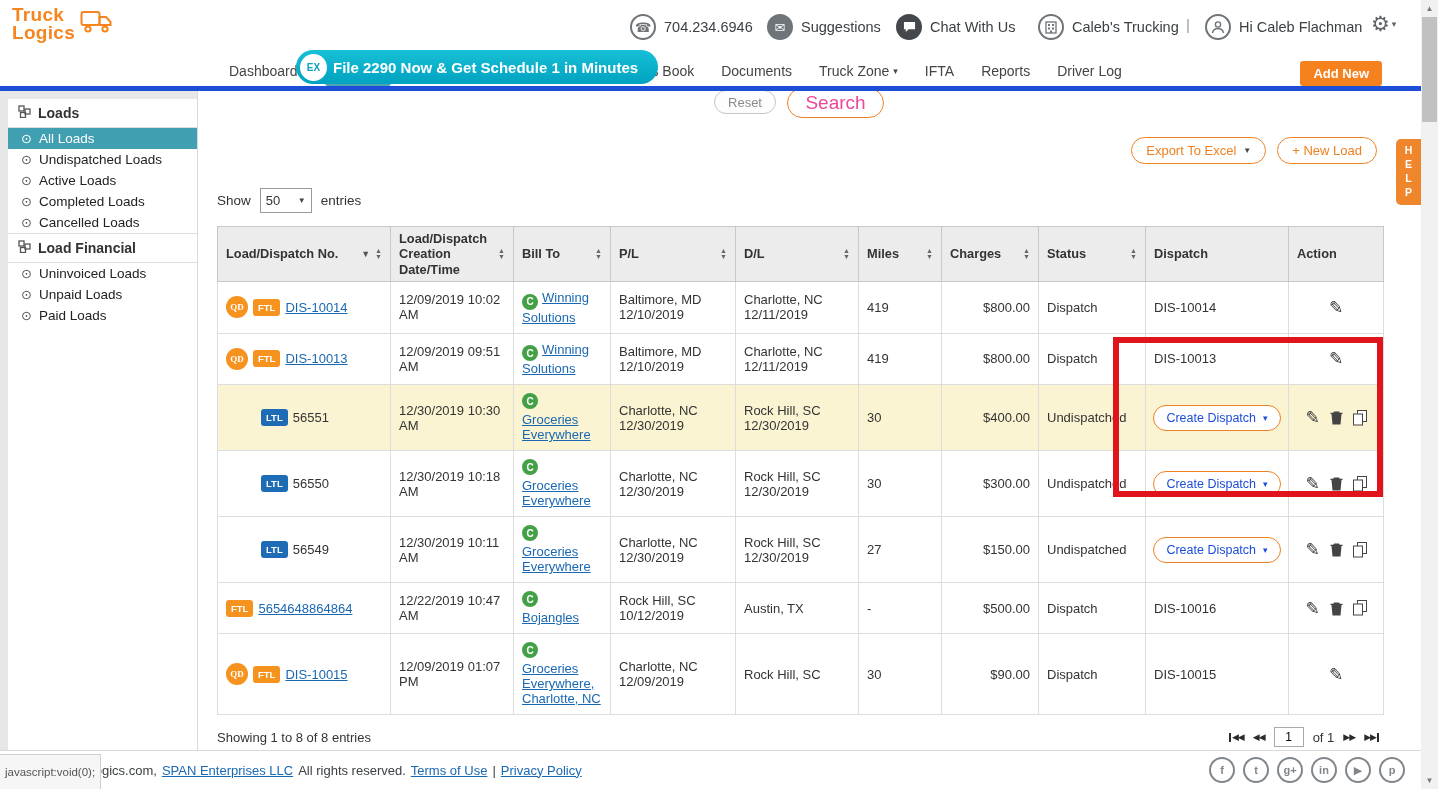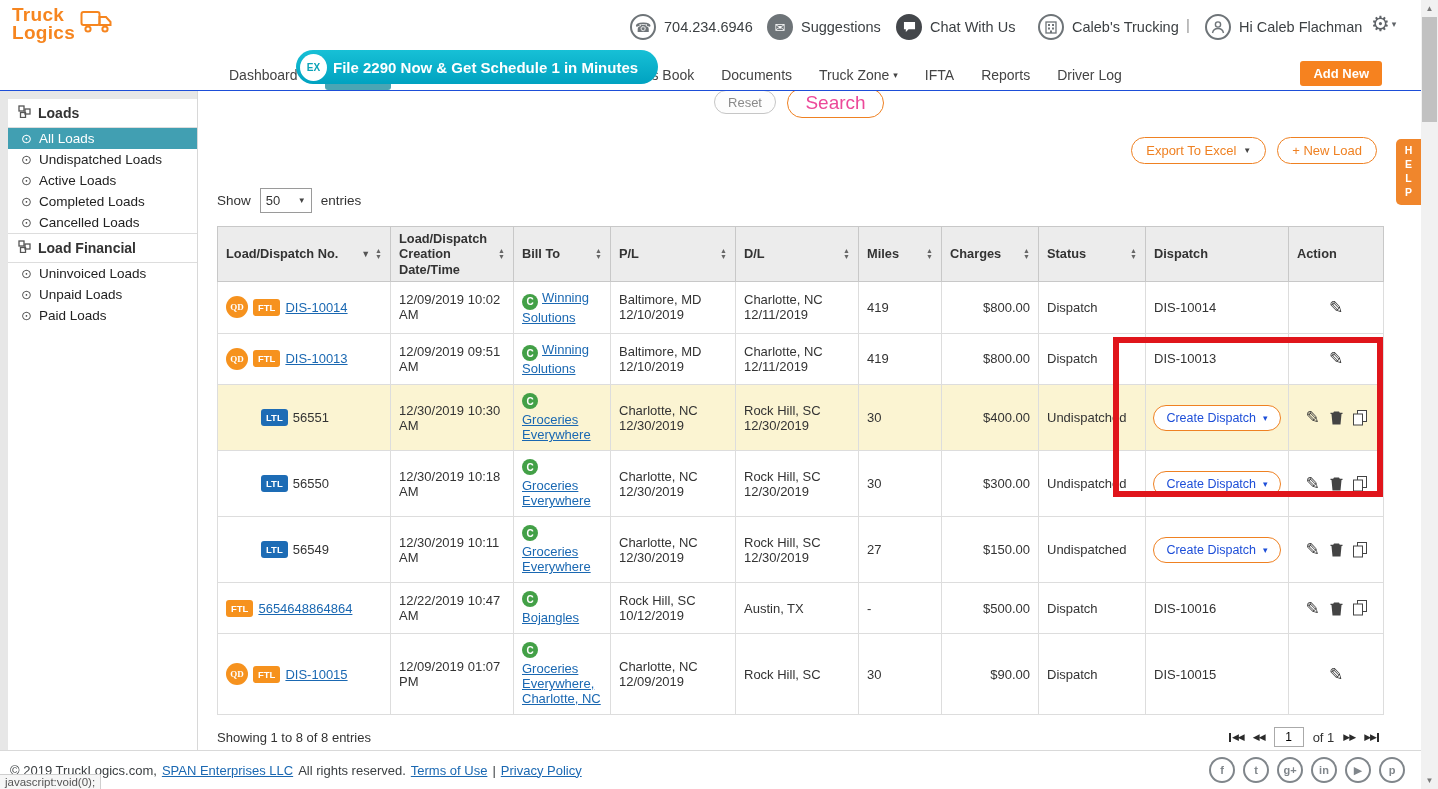--- a/index.html
+++ b/index.html
@@ -15,21 +15,21 @@
   .hdr-item { position: absolute; top: 14px; display: flex; align-items: center; gap: 8px; font-size: 14.5px; color: #3c4043; cursor: pointer; }
   .circ { width: 26px; height: 26px; border-radius: 50%; border: 2px solid #6e7478; display: flex; align-items: center; justify-content: center; color: #6e7478; font-size: 13px; flex: none; }
   .circ.filled { background: #6e7478; border-color: #6e7478; color: #fff; }
   .circ.dark { background: #44474b; border-color: #44474b; color: #fff; }
   .hdr-divider { position: absolute; left: 1186px; top: 16px; color: #999; font-size: 15px; }
   .gear-wrap { position: absolute; left: 1371px; top: 12px; display: flex; align-items: center; gap: 2px; cursor: pointer; }
   .gear-glyph { font-size: 21px; color: #5f6368; }
   .tiny-caret { font-size: 9px; color: #5f6368; }
 
   
-  .navbar { position: absolute; left: 0; top: 56px; width: 1421px; height: 35px; background: #fff; border-bottom: 1px solid #1d4ed8; display: flex; align-items: flex-end; padding-left: 229px; gap: 27px; font-size: 14px; color: #444; z-index: 4; }
+  .navbar { position: absolute; left: 0; top: 56px; width: 1421px; height: 35px; background: #fff; border-bottom: 5px solid #1d4ed8; display: flex; align-items: flex-end; padding-left: 229px; gap: 27px; font-size: 14px; color: #444; z-index: 4; }
   .nav-item { cursor: pointer; display: flex; align-items: center; gap: 4px; white-space: nowrap; }
   .nav-item.active { background: #4aa5b4; color: #fff; padding: 7px 14px; border-radius: 3px; }
   .caret { font-size: 9px; }
   .addnew { position: absolute; right: 39px; top: 5px; background: #f6821f; color: #fff; border-radius: 3px; padding: 5px 13px; font-size: 13px; font-weight: bold; cursor: pointer; }
 
   
   .frame { position: absolute; left: 0; top: 91px; width: 1421px; height: 659px; background: #fff; }
   .left-strip { position: absolute; left: 0; top: 0; width: 8px; height: 100%; background: #e7e7e7; }
   .sidebar { position: absolute; left: 8px; top: 0; width: 190px; height: 100%; background: #fff; border-right: 1px solid #d8d8d8; }
   .sidebar-topstrip { height: 8px; background: #e7e7e7; }
@@ -104,21 +104,21 @@
   .help-tab { position: absolute; left: 1396px; top: 139px; width: 25px; height: 66px; background: #f0862c; border-radius: 5px 0 0 5px; display: flex; align-items: center; justify-content: center; z-index: 6; cursor: pointer; }
   .help-text { writing-mode: vertical-lr; text-orientation: upright; color: #fff; font-size: 10.5px; font-weight: bold; letter-spacing: 2px; }
   .scrollbar { position: absolute; right: 0; top: 0; width: 17px; height: 789px; background: #f1f1f1; z-index: 7; }
   .sb-arrow { position: absolute; left: 0; width: 17px; height: 17px; display: flex; align-items: center; justify-content: center; font-size: 8px; color: #7a7a7a; }
   .sb-up { top: 0; } .sb-down { bottom: 0; }
   .sb-thumb { position: absolute; left: 1px; top: 17px; width: 15px; height: 105px; background: #c1c1c1; cursor: pointer; }
   .red-box { position: absolute; left: 1113px; top: 337px; width: 270px; height: 160px; border: 6px solid #e0151b; z-index: 30; pointer-events: none; }
   .ctx-menu { position: absolute; left: 1207px; top: 421px; width: 155px; background: #fff; border: 1px solid #c9c9c9; box-shadow: 2px 3px 5px rgba(0,0,0,.25); z-index: 29; font-size: 13px; }
   .ctx-item { padding: 2px 7px; cursor: pointer; color: #333; white-space: nowrap; }
   .ctx-item.hl { color: #e4573d; }
-  .statusbar { position: absolute; left: 0; bottom: 0; background: #f6f6f6; border: 1px solid #cfcfcf; border-left: none; border-bottom: none; padding: 1px 5px; font-size: 11.5px; color: #555; z-index: 8; }
+  .statusbar { position: absolute; left: 0; bottom: 0; background: #f6f6f6; border: 1px solid #cfcfcf; border-left: none; border-bottom: none; padding: 11px 5px; font-size: 11.5px; color: #555; z-index: 8; }
 </style>
 </head>
 <body>
 
 <div class="app">
 
   <div class="topbar">
     <div class="logo">
       <div>
         <div class="logo-text">Truck</div>

